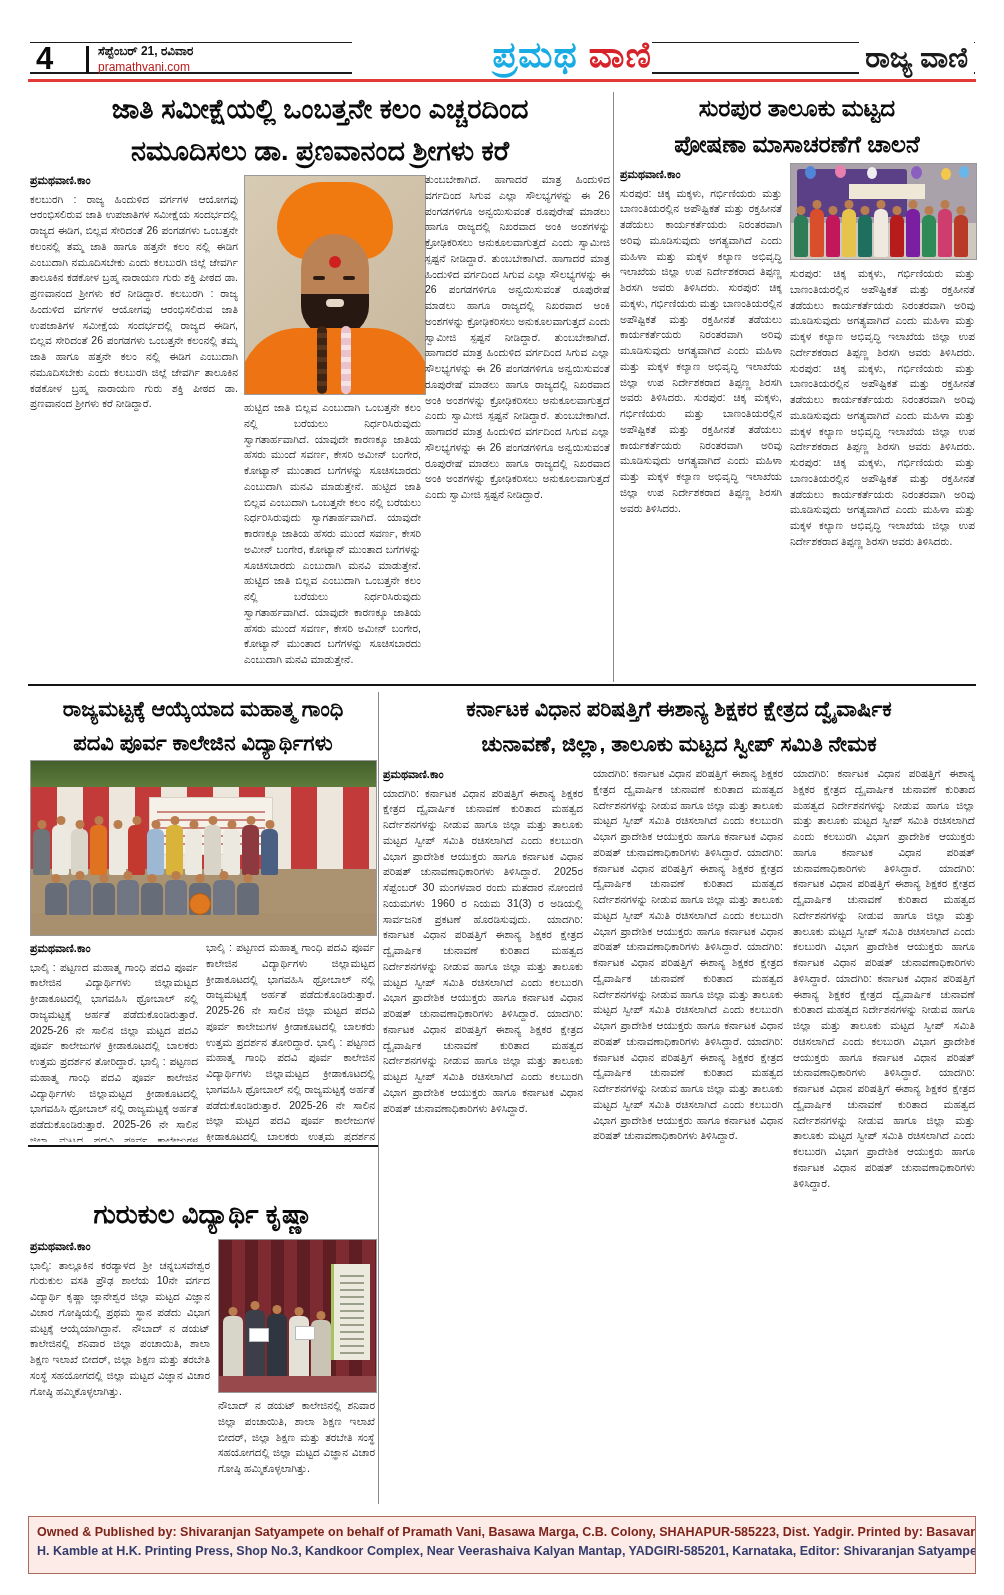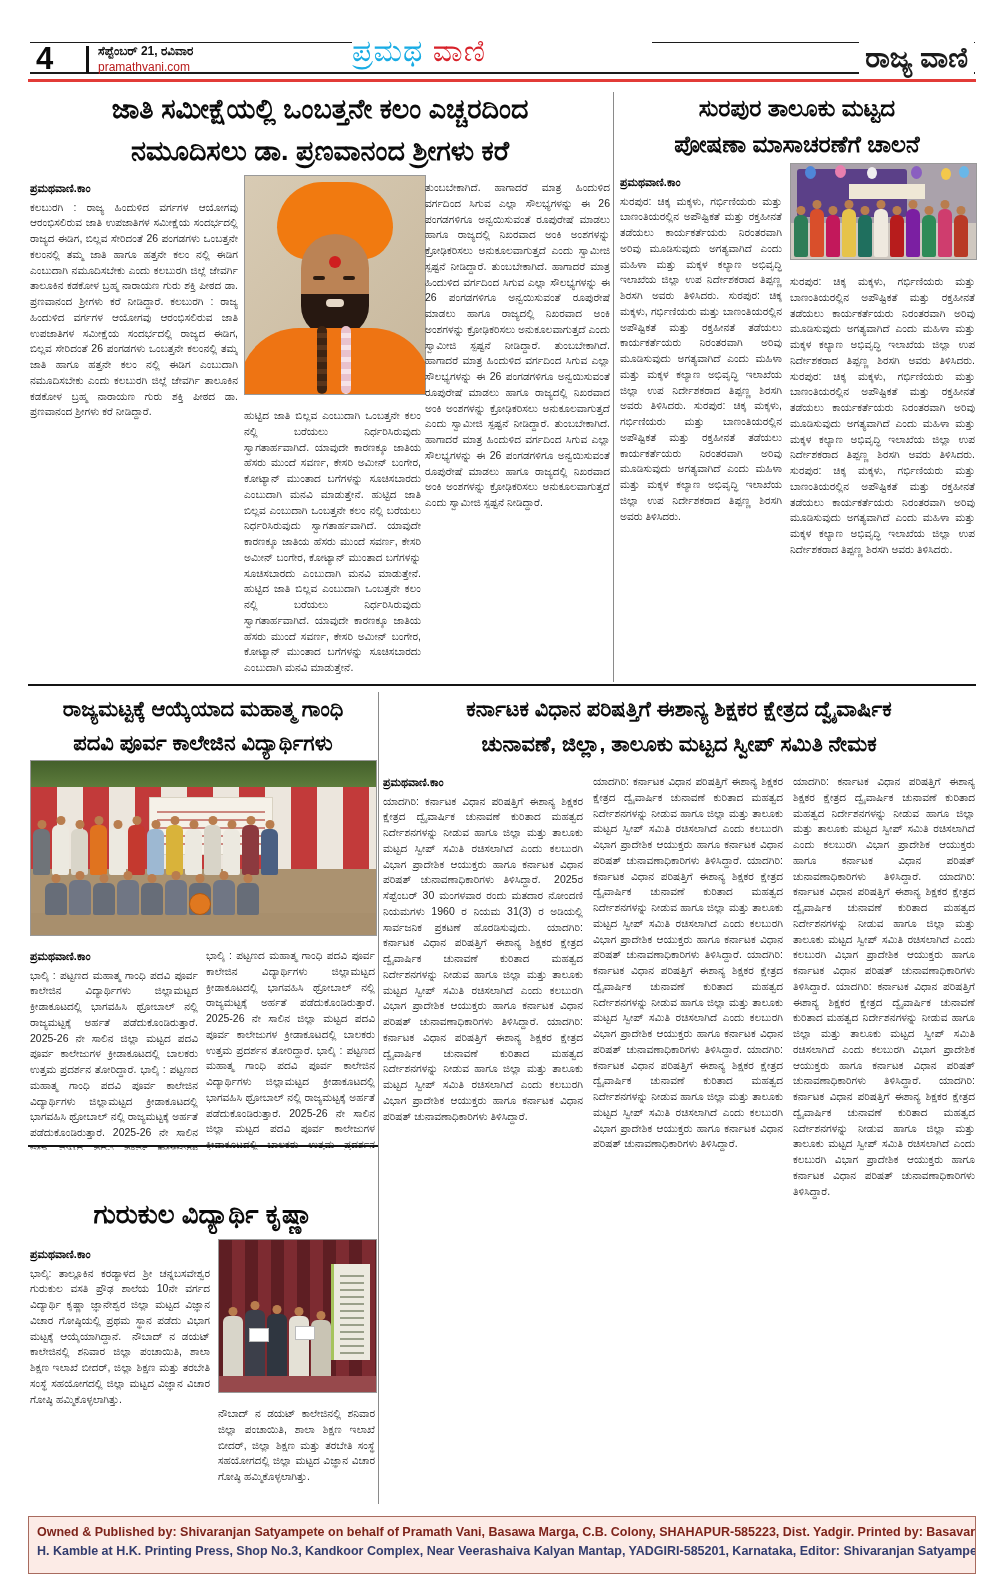--- a/index.html
+++ b/index.html
@@ -7,35 +7,35 @@
         font-family:"Liberation Sans","DejaVu Sans",sans-serif;color:#1e1e1e;}
   
   .m-line{position:absolute;left:30px;width:945px;background:#1c1c1c;}
   .m-line.t{top:42px;height:1px;}
   .m-line.b{top:72px;height:2px;}
   .redrule{position:absolute;left:28px;top:79px;width:948px;height:3px;background:#e23b37;}
   .pagenum{position:absolute;left:36px;top:41px;font-size:31px;font-weight:800;color:#0a0a0a;}
   .pbar{position:absolute;left:86px;top:46px;width:3px;height:27px;background:#111;}
   .mdate{position:absolute;left:98px;top:44px;font-size:12px;font-weight:700;color:#111;white-space:nowrap;}
   .msite{position:absolute;left:98px;top:60px;font-size:12px;color:#b91c1c;}
-  .mlogo{position:absolute;left:352px;top:34px;width:300px;text-align:left;background:#fff;
-         font-size:30px;font-weight:400;letter-spacing:1px;white-space:nowrap;z-index:3;}
+  .mlogo{position:absolute;left:352px;top:34px;width:300px;text-align:right;background:#fff;
+         font-size:36px;font-weight:700;letter-spacing:1px;white-space:nowrap;z-index:3;}
   .mlogo .w1{color:#19ace4;}
   .mlogo .w2{color:#d8222a;}
   .slogo{position:absolute;right:30px;top:42px;font-size:28px;font-weight:800;color:#1b1b1b;
          background:#fff;z-index:3;padding:0 6px;white-space:nowrap;}
   
   .vline{position:absolute;width:1px;background:#8a8a8a;}
   .hline{position:absolute;height:2px;background:#141414;}
   
   .hl{position:absolute;font-weight:800;color:#0b0b0b;text-align:center;white-space:nowrap;overflow:hidden;}
   .hl.left{text-align:center;}
   
   .col{position:absolute;font-size:10.5px;line-height:1.5;text-align:justify;color:#1e1e1e;
-       overflow:hidden;word-break:break-word;margin-top:8px;}
+       overflow:hidden;word-break:break-word;}
   .col span{margin-right:4px;}
   .byline{display:block;font-weight:800;font-size:11px;color:#000;margin-bottom:3px;}
   
   .footer{position:absolute;left:28px;top:1516px;width:948px;height:58px;background:#fcebe6;
           border:1px solid #a86b5e;box-sizing:border-box;padding:6px 8px;font-weight:700;
           font-size:12.5px;line-height:1.55;white-space:nowrap;overflow:hidden;}
   .footer .f1{color:#7e241b;}
   .footer .f2{color:#333d6e;}
   
   .photo{position:absolute;overflow:hidden;border:1px solid #999;background:#cbbfa9;}

